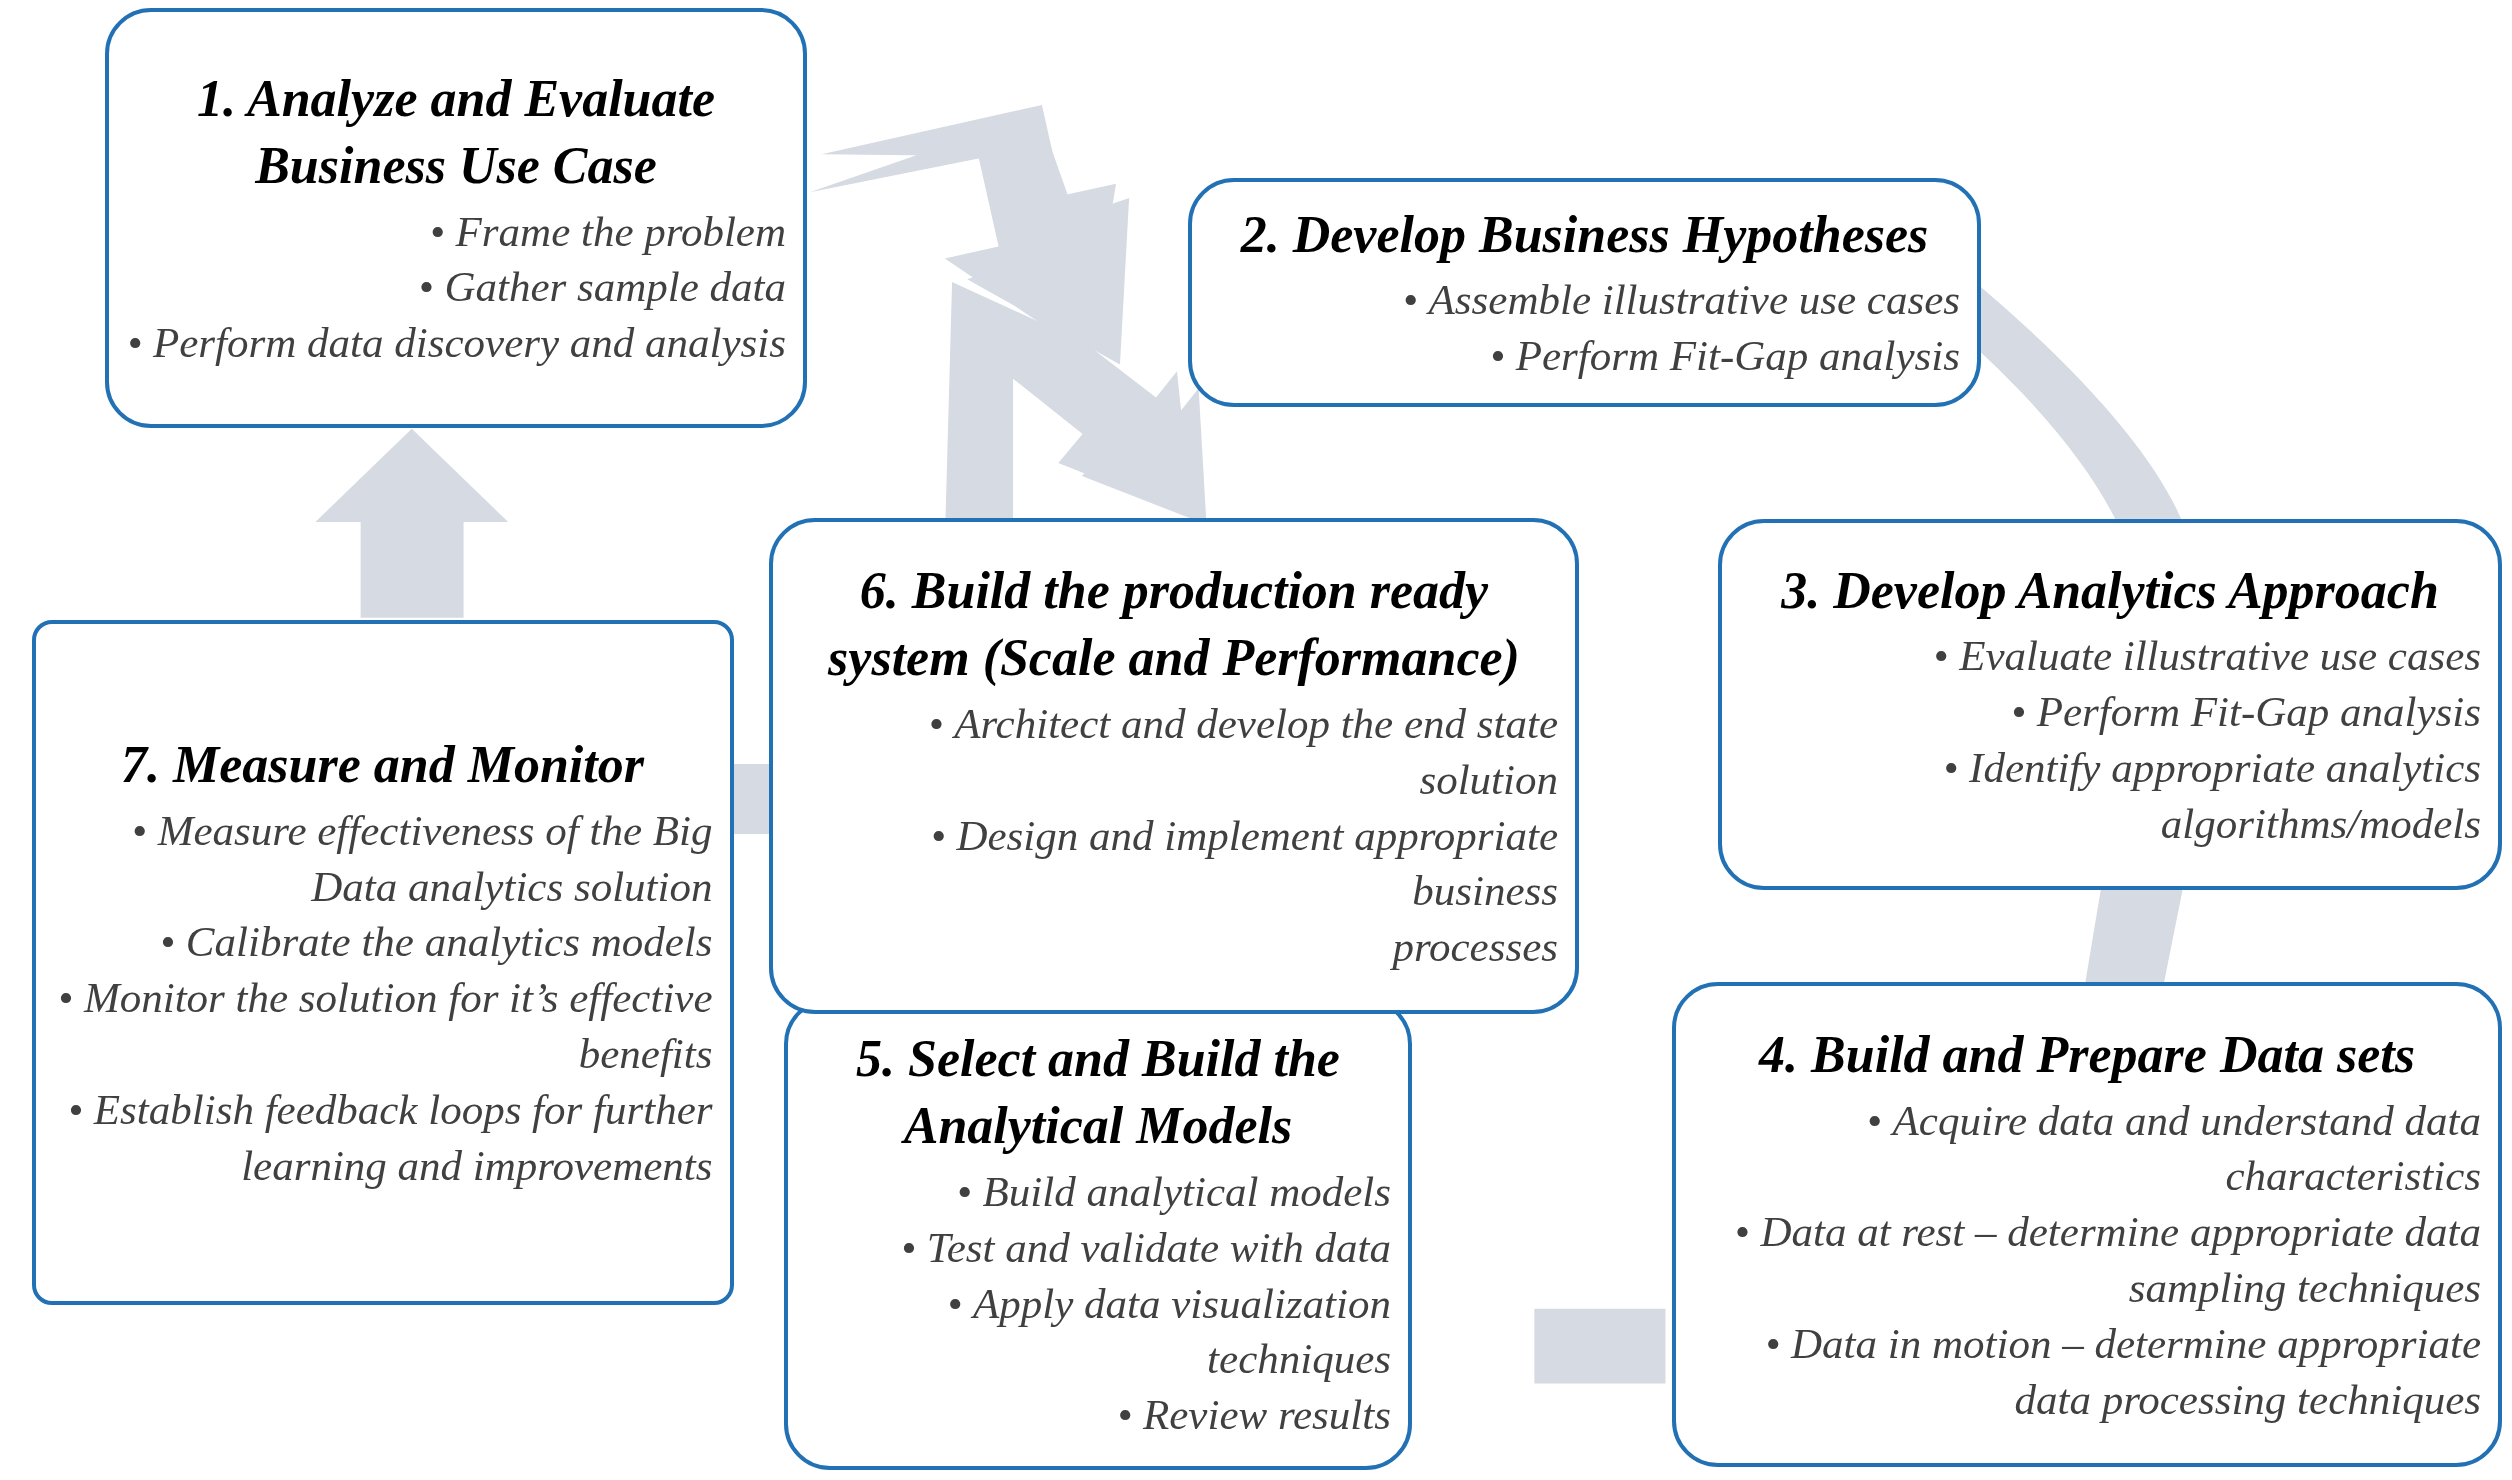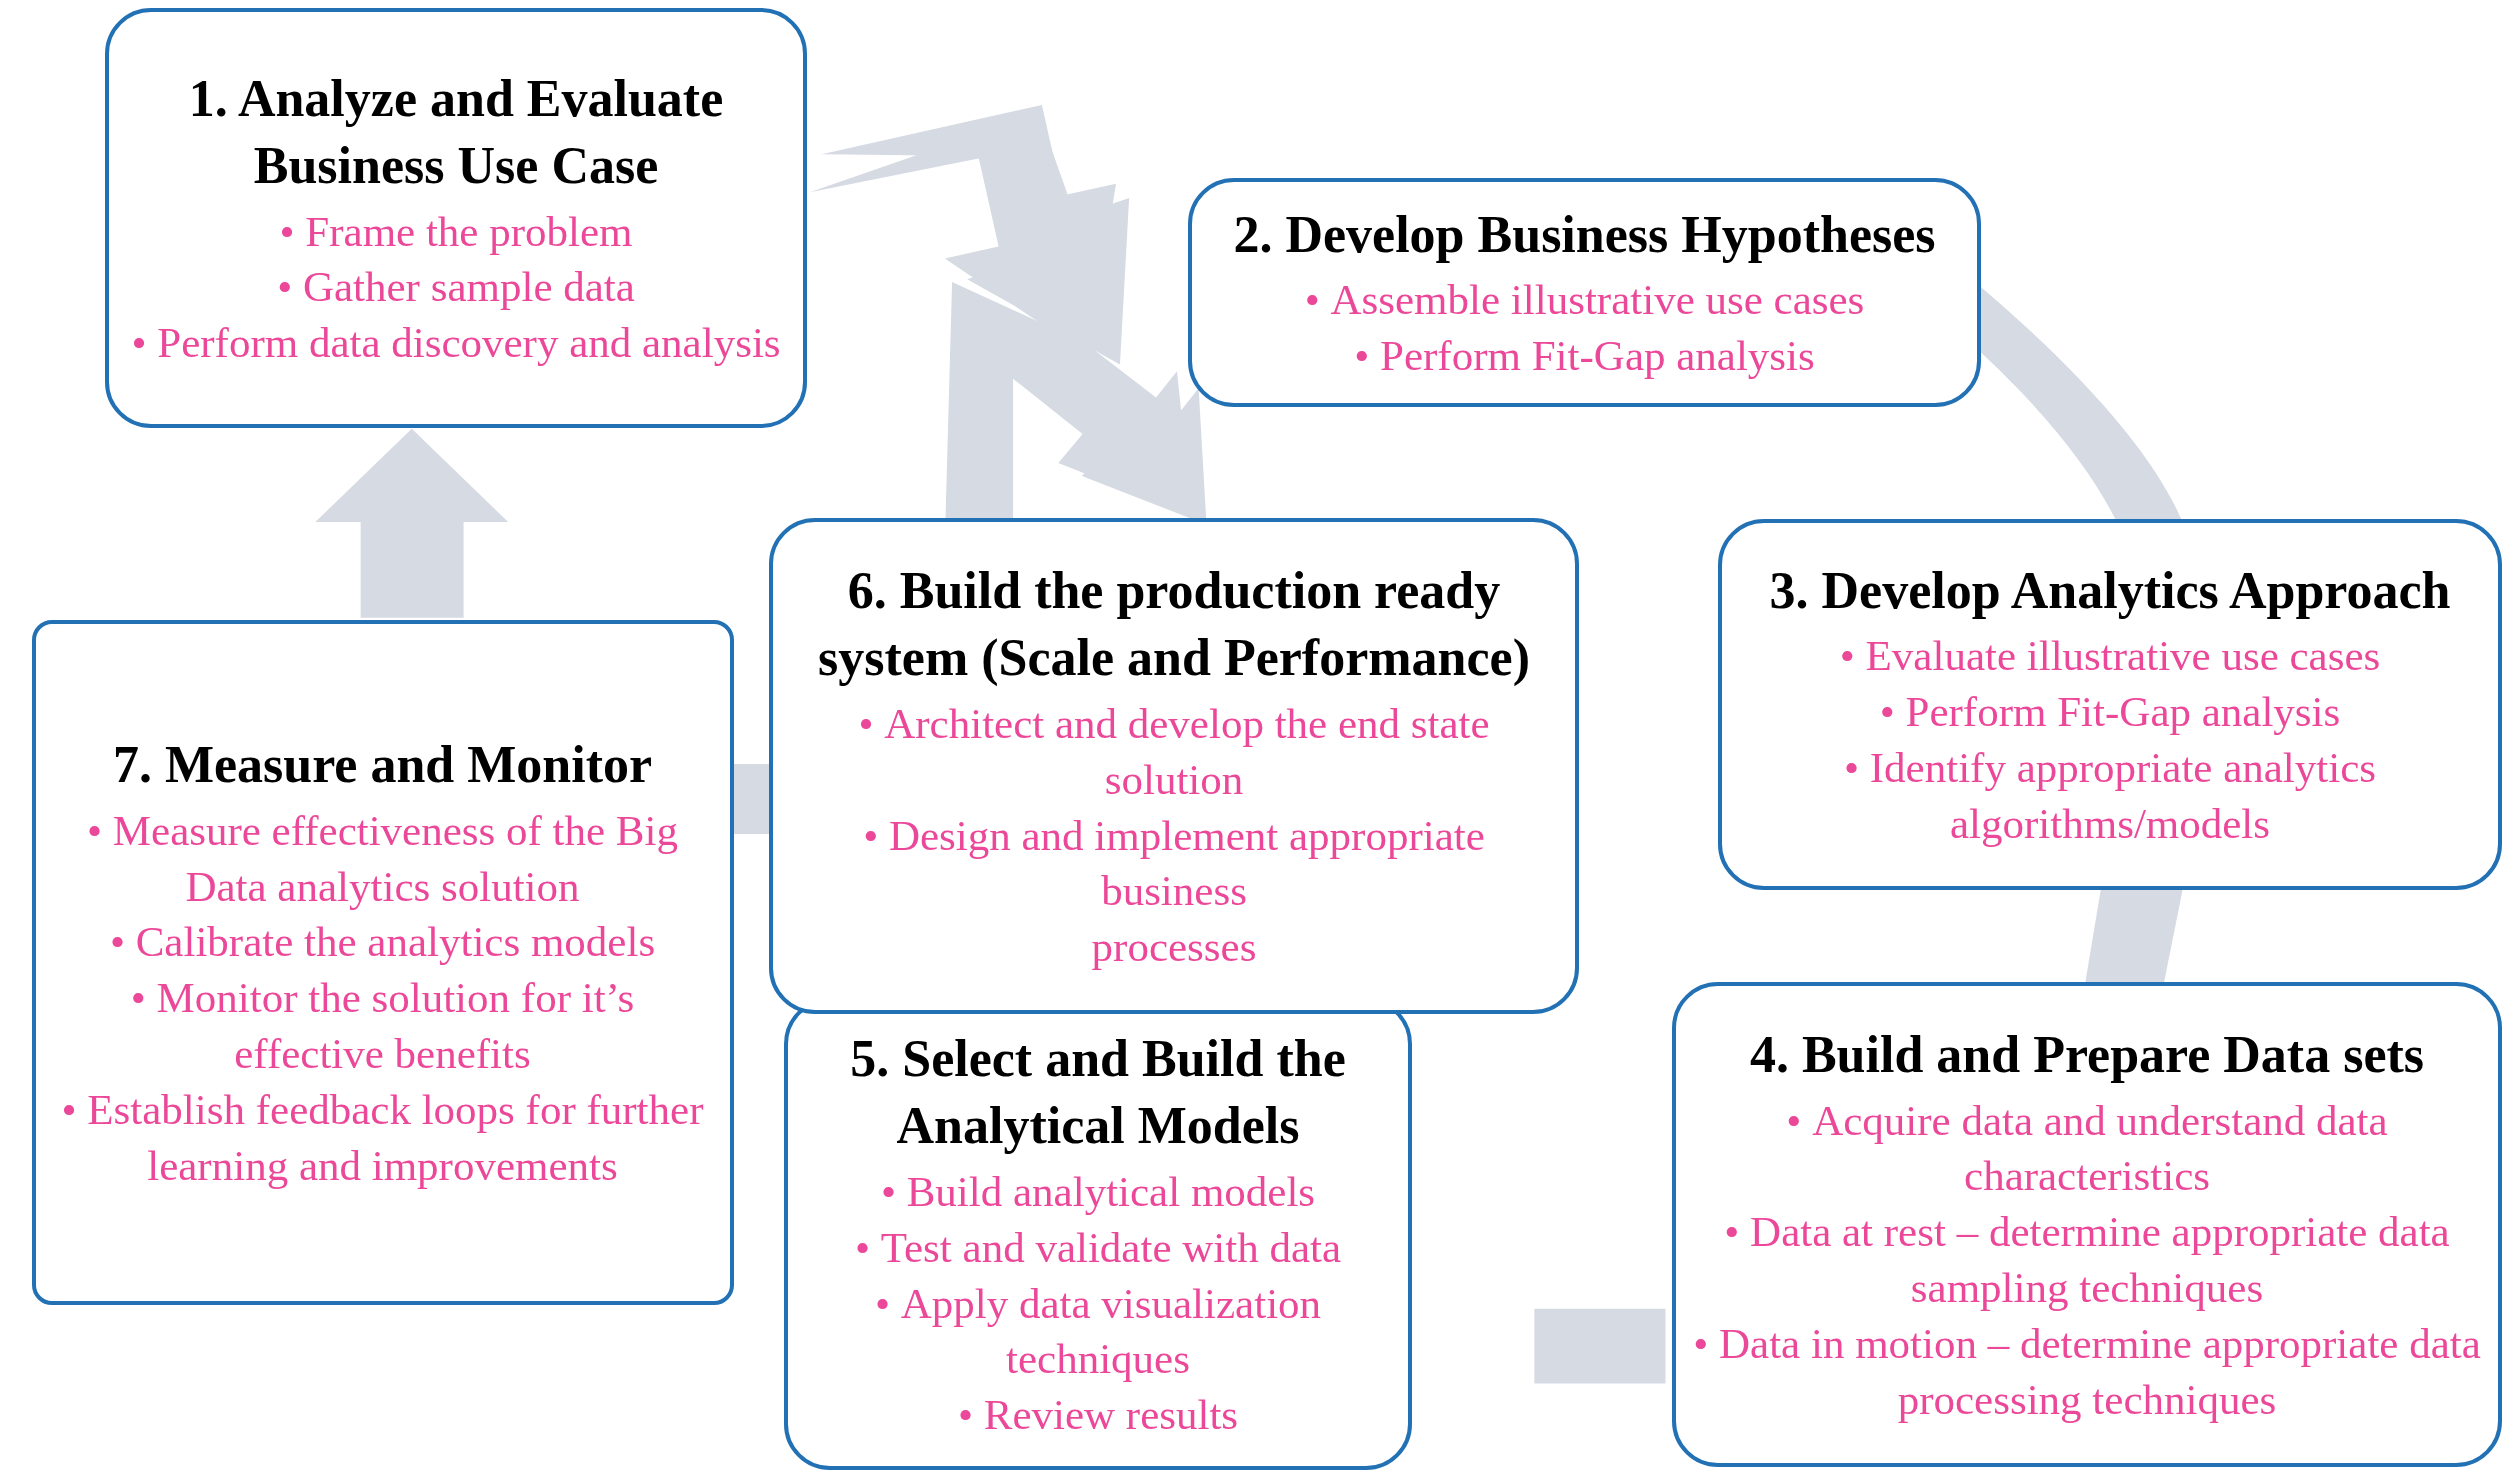--- a/index.html
+++ b/index.html
@@ -29,39 +29,40 @@
     background: #ffffff;
     border: 4.6px solid #2271B5;
     border-radius: 46px;
     display: flex;
     flex-direction: column;
     align-items: center;
     justify-content: center;
     text-align: center;
     padding: 3.9px 17px;
     z-index: 5;
+    font-style: italic;
   }
   .step-title {
     font-weight: bold;
     color: #000000;
     line-height: 1.30;
     margin: 0 0 3.9px 0;
     white-space: pre-line;
   }
   .bullets {
     list-style: none;
     margin: 0;
     padding: 0;
     width: 100%;
   }
   .bullets li {
-    color: #ec4899;
+    color: #404040;
     line-height: 1.30;
     margin: 0;
-    text-align: center;
+    text-align: right;
   }
   .bullets li::before {
     content: "\2022\00a0";
   }
 
   
   #box-1 { left: 105px;  top: 7.9px;   width: 702px; height: 420px; }
   #box-1 .step-title { font-size: 52px; }
   #box-1 .bullets li { font-size: 43px; }
 

